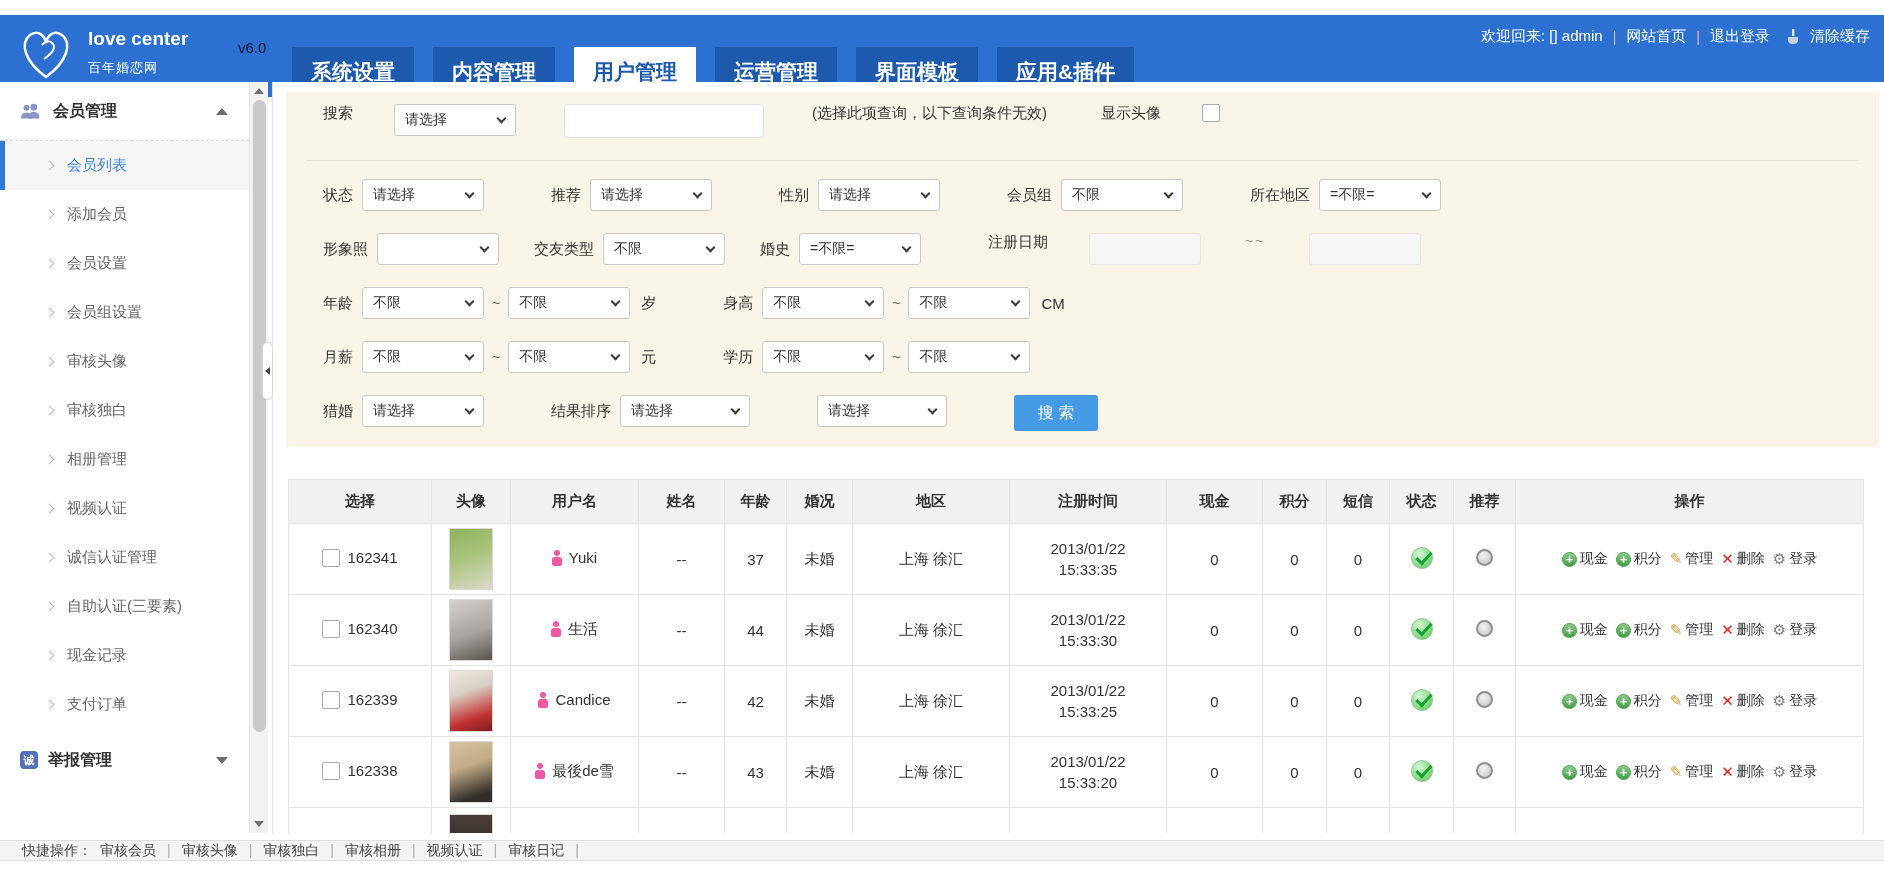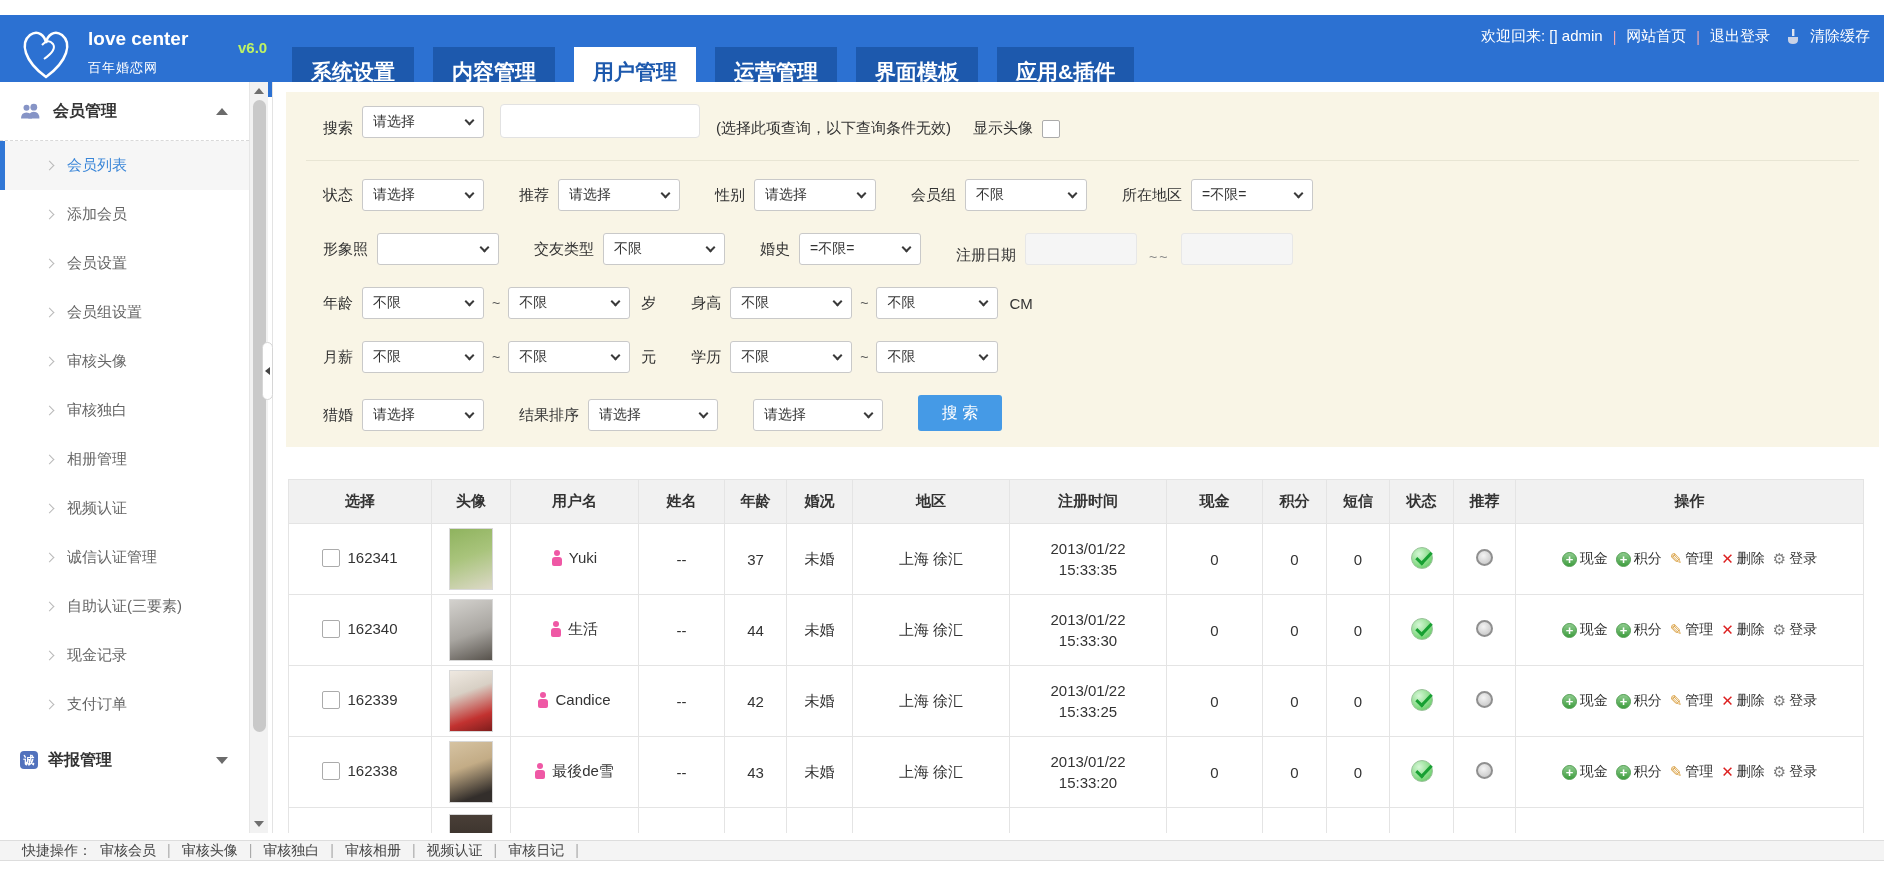--- a/index.html
+++ b/index.html
@@ -5,21 +5,21 @@
   * { margin:0; padding:0; box-sizing:border-box; }
   html,body { width:1884px; height:870px; overflow:hidden; background:#fff;
               font-family:"Liberation Sans","DejaVu Sans",sans-serif; }
 
   
   .header { position:absolute; left:0; top:0; width:1884px; height:82px; background:#2c71d2;margin-top:15px; }
   .brand-heart { position:absolute; left:14px; top:8px; }
   .brand-text { position:absolute; left:88px; top:13px; color:#fff; }
   .brand-title { font-size:19px; font-weight:bold; }
   .brand-sub { font-size:13px; margin-top:9px; letter-spacing:1px; }
-  .version { position:absolute; left:238px; top:24px; color:#bef264; font-size:15px; font-weight:bold; }
+  .version { position:absolute; left:238px; top:24px; color:#0f172a; font-size:15px; font-weight:normal; }
   .tabs { position:absolute; left:292px; bottom:0; display:flex; gap:19px; align-items:flex-end; }
   .tab { height:50px; display:flex; align-items:center; padding:4px 19px; background:#1d59ad;
          color:#fff; font-size:21px; font-weight:bold; cursor:pointer; white-space:nowrap; }
   .tab.active { background:#fff; color:#1d59ad; }
   .header-right { position:absolute; right:14px; top:12px; display:flex; align-items:center;
                   gap:10px; color:#fff; font-size:15px; }
   .header-right a { color:#fff; text-decoration:none; cursor:pointer; }
   .hsep { color:#f0a8b8; font-size:14px; }
 
   
@@ -54,21 +54,21 @@
                      border:1px solid #d6d6d6; border-radius:6px; display:flex; align-items:center;
                      justify-content:center; cursor:pointer; z-index:5; }
   .tri-left { width:0; height:0; border-top:4px solid transparent; border-bottom:4px solid transparent;
               border-right:5px solid #444; }
 
   
   .main { position:absolute; left:272px; top:82px; right:0; bottom:37px; background:#fff;
           border-left:1px solid #e3e3e3; overflow:hidden; }
 
   .search-panel { margin:10px 0 0 13px; width:1593px; background:#f9f5e6; padding:12px 20px 16px 37px; }
-  .f-row { display:flex; align-items:flex-end; margin-bottom:22px; }
+  .f-row { display:flex; align-items:flex-start; margin-bottom:22px;gap:32px; }
   .f-row:last-child { margin-bottom:0; }
   .f-label { font-size:15px; color:#333; margin-right:9px; white-space:nowrap; }
   .group { display:inline-flex; align-items:center; margin-right:35px; }
   .sel { position:relative; display:inline-flex; align-items:center; width:122px; height:32px;
          background:#fff; border:1px solid #c9c9c9; border-radius:3px; padding:0 26px 0 10px;
          font-size:14px; color:#333; cursor:pointer; white-space:nowrap; }
   .caret { position:absolute; right:10px; top:10px; width:7px; height:7px; border-right:2px solid #3a3a3a;
            border-bottom:2px solid #3a3a3a; transform:rotate(45deg); }
   .txt { width:200px; height:34px; background:#fff; border:1px solid #e2e2e2; border-radius:4px;
          margin-right:16px; font-size:14px; padding:0 8px; }

